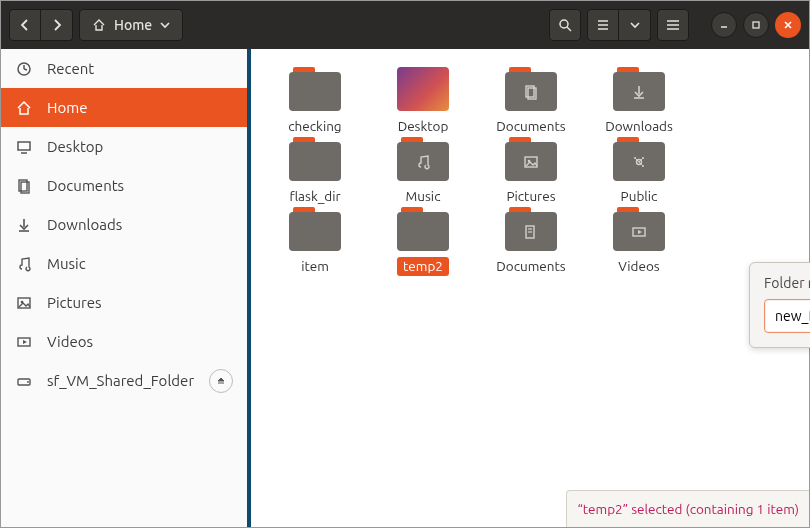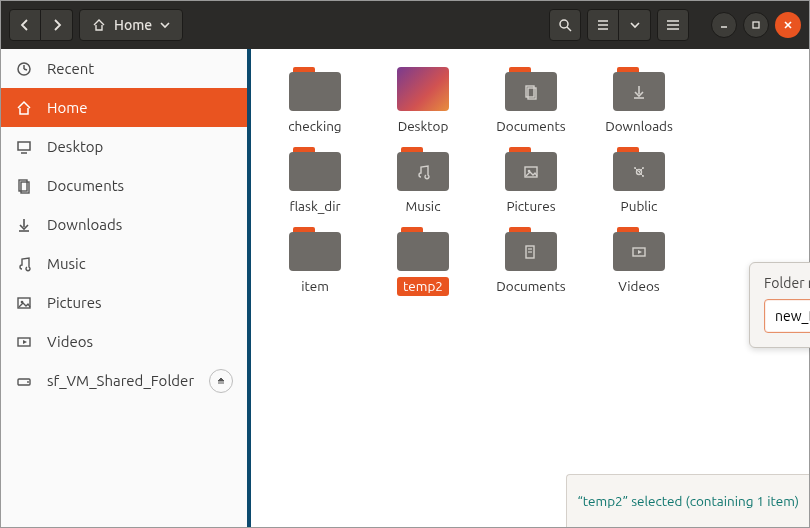--- a/index.html
+++ b/index.html
@@ -30,39 +30,39 @@
 .sidebar { width: 250px; background: #fafafa; border-right: 4px solid #0c4a6e; display: flex; flex-direction: column; overflow-y: auto; }
 .side-item { height: 39px; display: flex; align-items: center; padding: 0 14px; gap: 14px; color: #3d3d3d; font-size: 15px; cursor: pointer; }
 .side-item.active { background: #e95420; color: #fff; }
 .side-icon { width: 18px; height: 18px; display: flex; align-items: center; justify-content: center; flex-shrink: 0; }
 .side-label { flex: 1; white-space: nowrap; overflow: hidden; text-overflow: ellipsis; }
 .eject { width: 24px; height: 24px; border: 1px solid #bdbdbd; border-radius: 50%; display: flex; align-items: center; justify-content: center; font-size: 10px; }
 .side-sep { height: 1px; margin-top: 6px; }
 
 
 .main { flex: 1; display: flex; flex-direction: column; background: #fff; position: relative; }
-.icon-grid { flex: 1; padding: 18px 10px 0 10px; display: flex; flex-wrap: wrap; align-content: flex-start; gap: 12px 0; justify-content: flex-start; }
+.icon-grid { flex: 1; padding: 18px 10px 0 10px; display: flex; flex-wrap: wrap; align-content: flex-start; gap: 2px 0; justify-content: flex-start; }
 .grid-item { width: 108px; display: flex; flex-direction: column; align-items: center; gap: 6px; cursor: pointer; }
 .folder-icon { width: 52px; height: 44px; position: relative; }
 .folder-icon .tab { position: absolute; top: 0; left: 4px; width: 22px; height: 8px; background: #e95420; border-radius: 2px 2px 0 0; }
 .folder-icon .body { position: absolute; top: 5px; left: 0; right: 0; bottom: 0; background: #6e6b67; border-radius: 4px; display: flex; align-items: center; justify-content: center; }
 .folder-icon .glyph { color: #d3d0cc; font-size: 18px; }
 .desktop-icon { width: 52px; height: 44px; border-radius: 4px; background: linear-gradient(135deg, #7a3b8f 0%, #d15251 60%, #e88e3d 100%); }
 .item-label { font-size: 13.5px; color: #333; text-align: center; line-height: 1.2; padding: 1px 6px; border-radius: 3px; }
 .grid-item.selected .item-label { background: #e95420; color: #ffffff; }
 
 
 .popover { position: absolute; top: 213px; left: 498px; width: 290px; background: #f6f4f2; border: 1px solid #c9c5bf; border-radius: 6px; box-shadow: 0 2px 6px rgba(0,0,0,0.15); padding: 12px 14px 14px 14px; }
 .popover::before { content: ""; position: absolute; top: -9px; right: 30px; width: 16px; height: 16px; background: #f6f4f2; border-left: 1px solid #c9c5bf; border-top: 1px solid #c9c5bf; transform: rotate(45deg); }
 .pop-title { font-size: 14px; color: #4a4846; margin-bottom: 8px; }
 .pop-row { display: flex; gap: 10px; align-items: stretch; }
 .pop-input { flex: 1; height: 34px; border: 1px solid #e79069; border-radius: 4px; padding: 0 10px; font-size: 14px; background: #fff; outline: none; box-shadow: inset 0 0 0 1px rgba(231,144,105,0.15); }
 
 
-.statusbar { position: absolute; bottom: 0; right: 0; padding: 18px 10px; background: #f7f5f2; border: 1px solid #d5d0ca; border-bottom: none; border-right: none; border-radius: 4px 0 0 0; font-size: 13.5px; color: #0f766e; }
+.statusbar { position: absolute; bottom: 0; right: 0; padding: 10px 10px; background: #f7f5f2; border: 1px solid #d5d0ca; border-bottom: none; border-right: none; border-radius: 4px 0 0 0; font-size: 13.5px; color: #be185d; }
 
 svg { display: block; }
 </style>
 </head>
 <body>
 
 <div class="window">
 
   <div class="headerbar">
     <div class="hb-nav">

